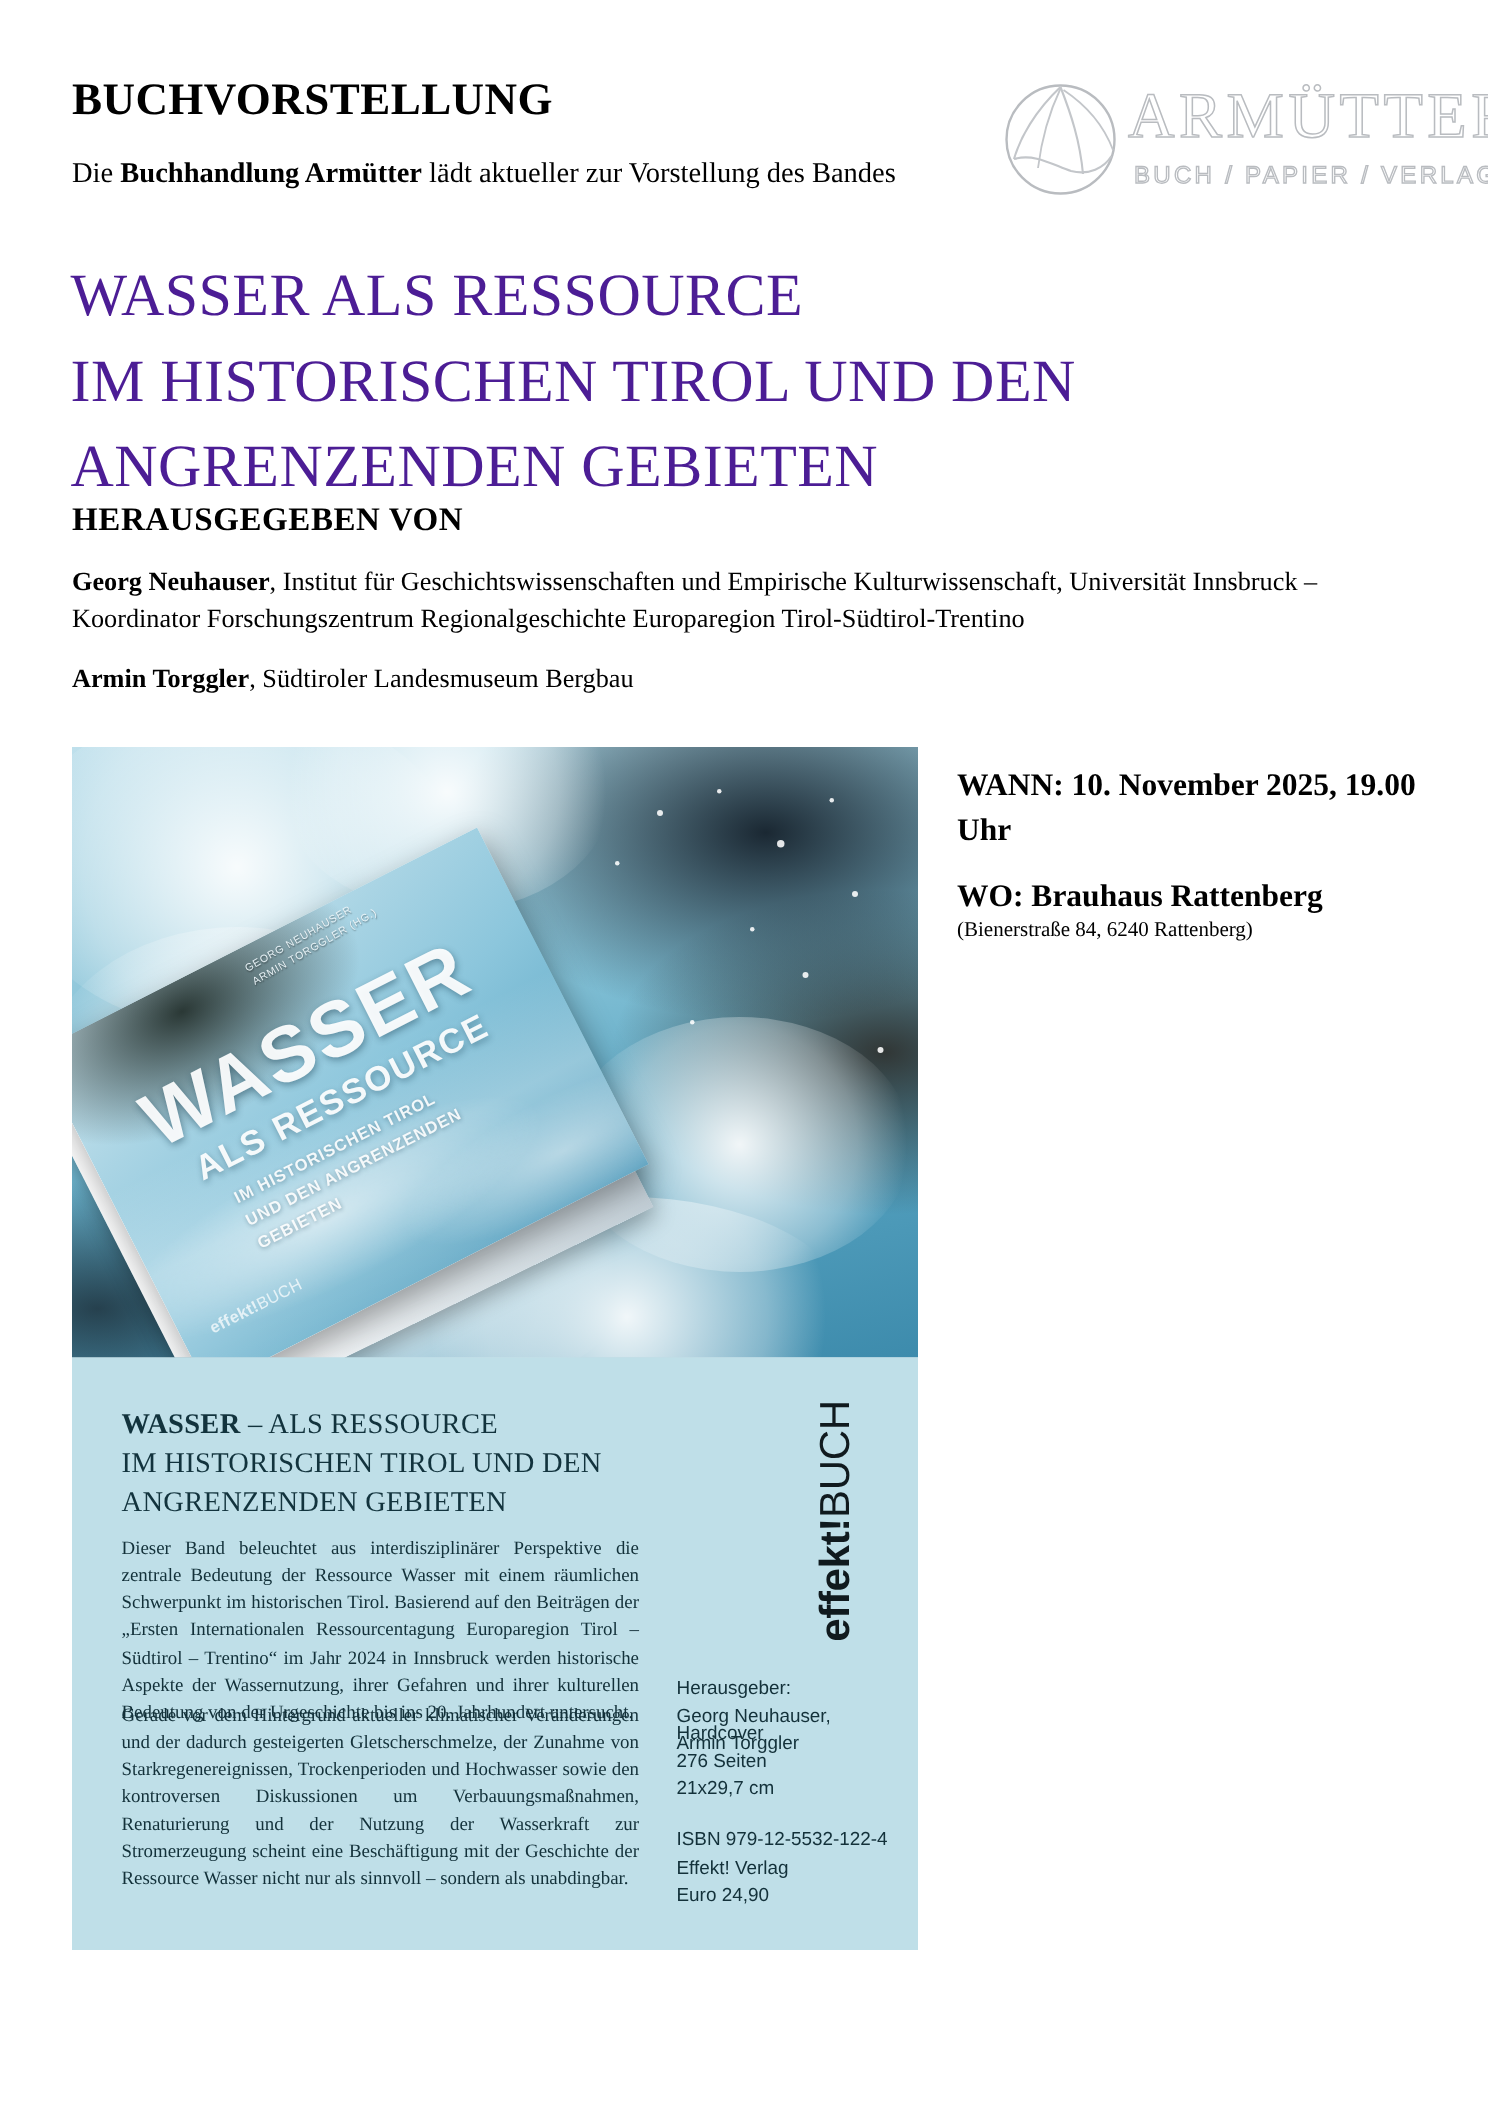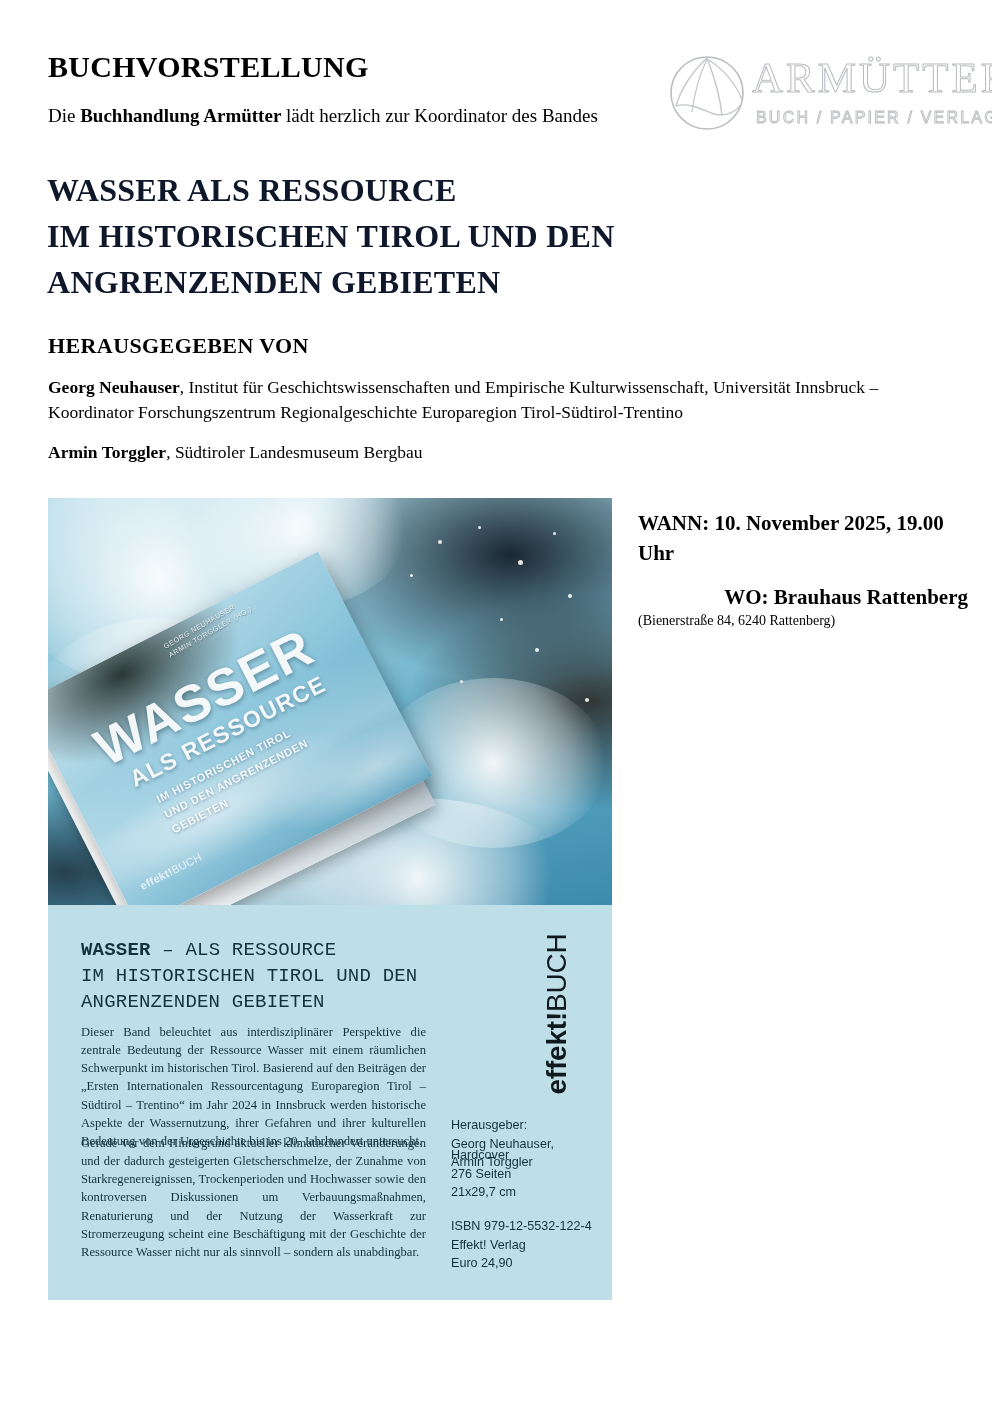--- a/index.html
+++ b/index.html
@@ -82,24 +82,24 @@
     -webkit-text-stroke: 0.9px #b9bcc0;
     white-space: nowrap;
     line-height: 1;
   }
 
   
   .headline {
     position: absolute;
     left: 47px;
     top: 168px;
-    font-size: 32px;
-    font-weight: bold;
+    font-size: 40px;
+    font-weight: normal;
     line-height: 1.43;
-    color: #0f172a;
+    color: #4c1d95;
     letter-spacing: 0.3px;
   }
 
   
   .editors-label {
     position: absolute;
     left: 48px;
     top: 333px;
     font-size: 22px;
     font-weight: bold;
@@ -134,21 +134,20 @@
     line-height: 1.45;
   }
   .event-where {
     position: absolute;
     left: 638px;
     top: 583px;
     width: 330px;
     font-size: 21px;
     font-weight: bold;
     line-height: 1.4;
-    text-align: right;
   }
   .event-address {
     position: absolute;
     left: 638px;
     top: 611px;
     width: 340px;
     font-size: 14px;
     font-weight: normal;
     line-height: 1.4;
   }
@@ -300,21 +299,21 @@
     top: 407px;
     width: 564px;
     height: 395px;
     background: #bfdfe8;
   }
   .panel-title {
     position: absolute;
     left: 33px;
     top: 32px;
     width: 430px;
-    font-family: Liberation Mono, monospace;
+    font-family: Liberation Serif, serif;
     font-size: 19px;
     line-height: 1.37;
     letter-spacing: 0.2px;
     color: #12333d;
   }
   .panel-title b { font-weight: bold; }
   .panel-para {
     position: absolute;
     left: 33px;
     width: 345px;
@@ -361,21 +360,21 @@
   .effekt-vertical .bu { font-weight: normal; }
 </style>
 </head>
 <body>
 
 <div class="page">
 
   <div class="header-title">BUCHVORSTELLUNG</div>
 
   <div class="header-sub">
-    <span>Die </span><b>Buchhandlung Armütter</b><span> lädt herzlich zur Koordinator des Bandes</span>
+    <span>Die </span><b>Buchhandlung Armütter</b><span> lädt aktueller zur Vorstellung des Bandes</span>
   </div>
 
   <div class="logo">
     <svg class="logo-mark" viewBox="0 0 78 78">
       <circle cx="39" cy="39" r="36" fill="none" stroke="#b9bcc0" stroke-width="1.6"></circle>
       <path d="M39 4 C 22 20, 12 38, 8 52" fill="none" stroke="#c3c6ca" stroke-width="1.4"></path>
       <path d="M39 4 C 46 22, 52 40, 54 62" fill="none" stroke="#c3c6ca" stroke-width="1.4"></path>
       <path d="M39 5 C 30 24, 26 42, 24 58" fill="none" stroke="#c3c6ca" stroke-width="1.2"></path>
       <path d="M8 52 C 22 48, 34 56, 46 60 C 58 63, 68 58, 73 50" fill="none" stroke="#c3c6ca" stroke-width="1.4"></path>
       <path d="M41 6 C 56 16, 68 30, 74 46" fill="none" stroke="#c3c6ca" stroke-width="1.2"></path>

